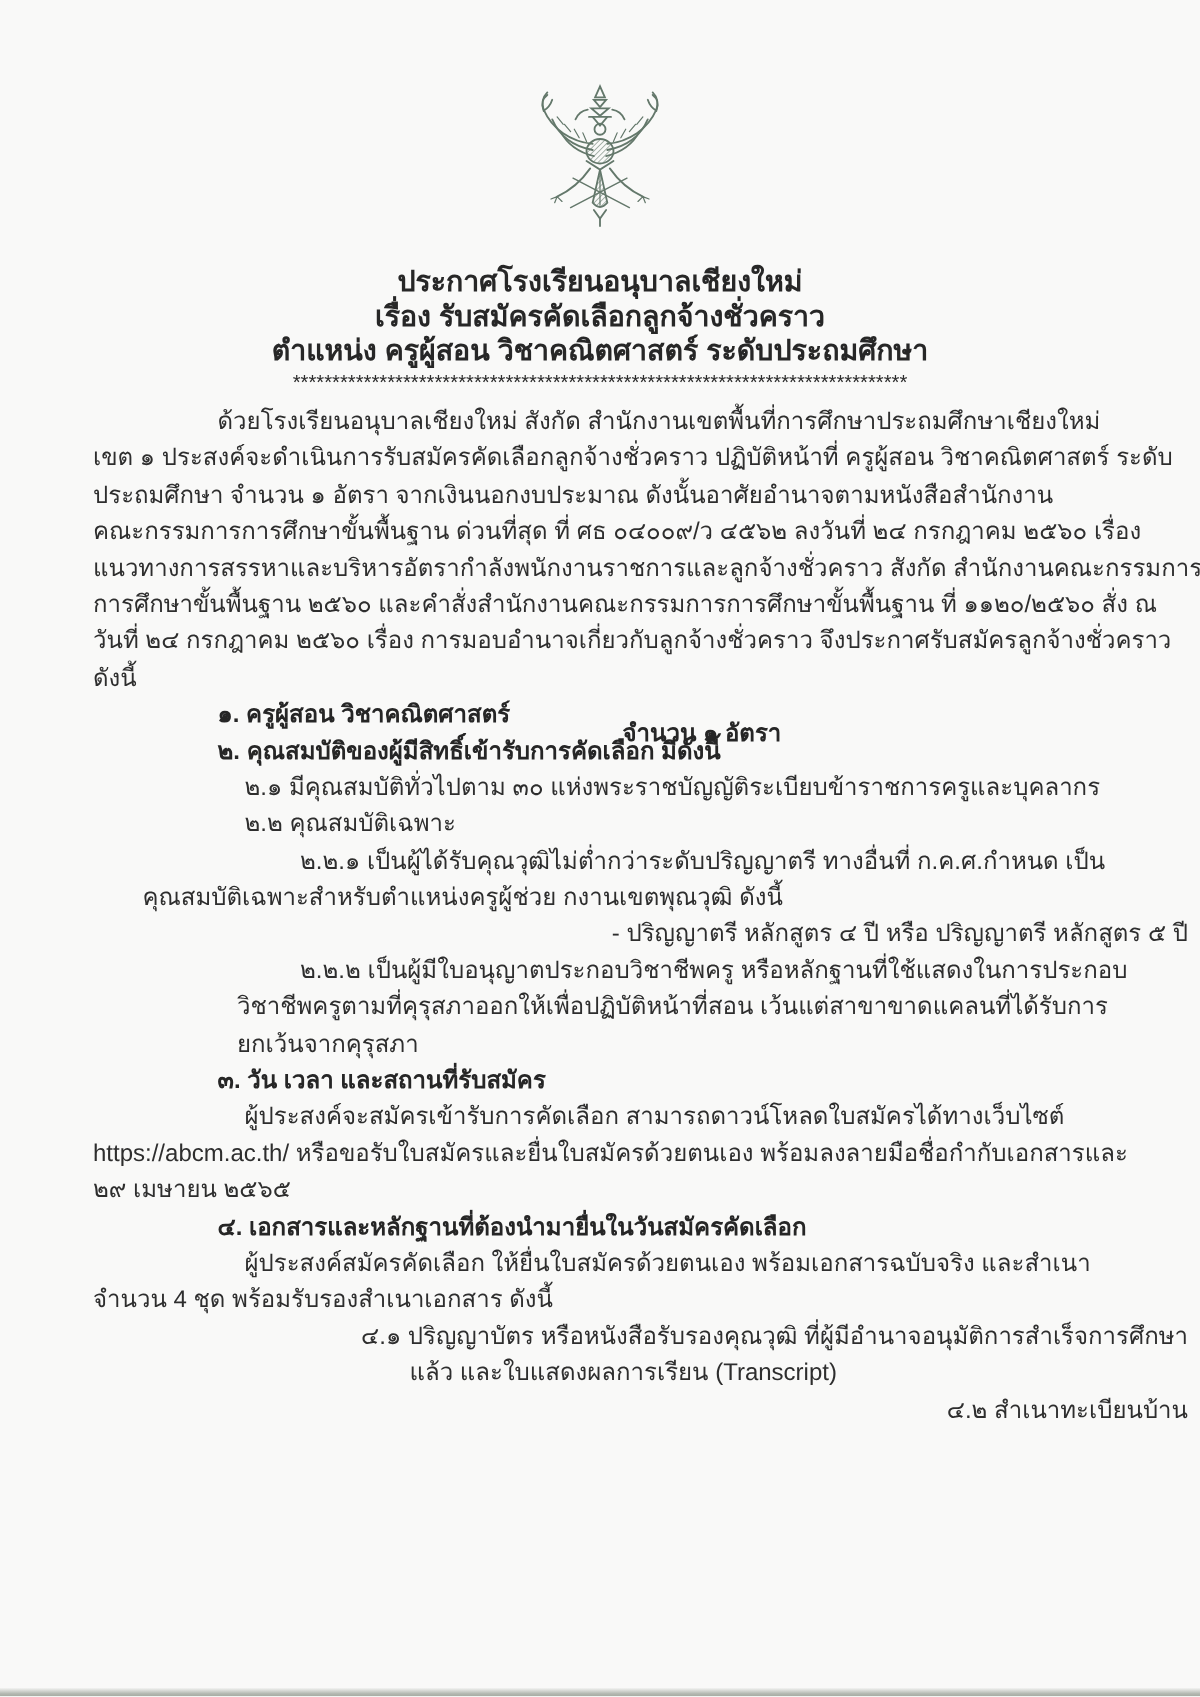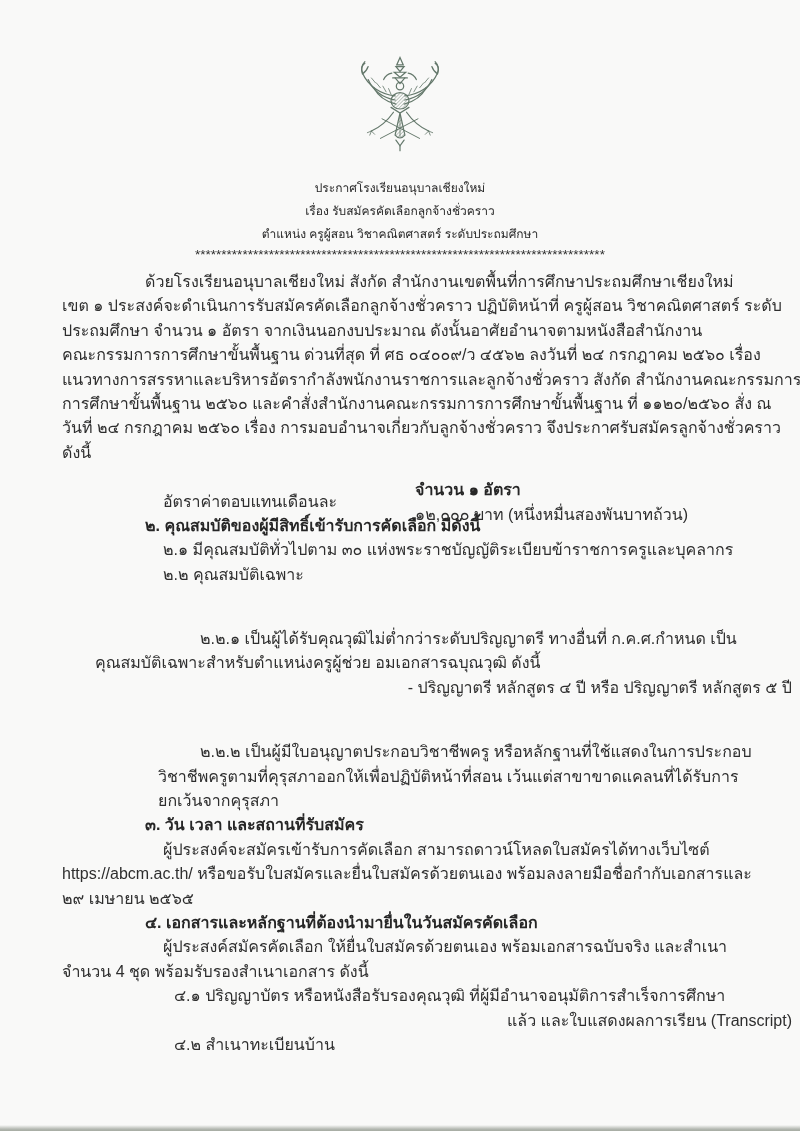--- a/index.html
+++ b/index.html
@@ -7,37 +7,37 @@
     position:relative;
     width:800px;height:1131px;
     background:#f9f9f8;
     overflow:hidden;
     font-family:"Liberation Sans","DejaVu Sans",sans-serif;
     color:#2e2e2e;
     margin:0 auto;
   }
   .emblem{display:block;margin:54px auto 0;width:98px;height:110px;}
   .title-block{margin-top:13px;text-align:center;}
-  .title-line{font-size:12px;font-weight:normal;line-height:23px;color:#272727;}
+  .title-line{font-size:19px;font-weight:bold;line-height:23px;color:#272727;}
   .divider{
     height:14px;line-height:14px;font-size:13.5px;text-align:center;
     overflow:hidden;white-space:nowrap;color:#2e2e2e;margin-top:2px;
   }
   .docbody{margin-top:8px;padding-left:62px;padding-right:8px;}
   .line{height:24.4px;line-height:24.4px;font-size:16px;white-space:nowrap;position:relative;}
   .bold{font-weight:bold;color:#262626;}
   
   .i0{margin-left:0;}
   .i33{margin-left:33px;}
   .i83{margin-left:83px;}
   .i96{margin-left:96px;}
   .i101{margin-left:101px;}
-  .i138{margin-left:138px;margin-top:40px;}
-  .i183{margin-left:112px;}
-  .i211{margin-left:211px;text-align:right;}
+  .i138{margin-left:138px;}
+  .i183{margin-left:88px;text-align:right;}
+  .i211{margin-left:211px;}
   .i228{margin-left:228px;text-align:right;}
   .col2{position:absolute;left:353px;top:13px;}
   .url{text-underline-offset:3px;}
   .scan-edge{
     position:absolute;bottom:0;left:0;width:100%;height:6px;
     background:linear-gradient(to bottom, rgba(136,144,132,0) 0%, rgba(120,128,116,0.55) 70%, rgba(145,152,141,0.8) 100%);
   }
 </style>
 </head>
 <body>
@@ -114,32 +114,29 @@
     <div class="line i83">ด้วยโรงเรียนอนุบาลเชียงใหม่ สังกัด สำนักงานเขตพื้นที่การศึกษาประถมศึกษาเชียงใหม่</div>
     <div class="line i0">เขต ๑ ประสงค์จะดำเนินการรับสมัครคัดเลือกลูกจ้างชั่วคราว ปฏิบัติหน้าที่ ครูผู้สอน วิชาคณิตศาสตร์ ระดับ</div>
     <div class="line i0">ประถมศึกษา จำนวน ๑ อัตรา จากเงินนอกงบประมาณ ดังนั้นอาศัยอำนาจตามหนังสือสำนักงาน</div>
     <div class="line i0">คณะกรรมการการศึกษาขั้นพื้นฐาน ด่วนที่สุด ที่ ศธ ๐๔๐๐๙/ว ๔๕๖๒ ลงวันที่ ๒๔ กรกฎาคม ๒๕๖๐ เรื่อง</div>
     <div class="line i0">แนวทางการสรรหาและบริหารอัตรากำลังพนักงานราชการและลูกจ้างชั่วคราว สังกัด สำนักงานคณะกรรมการ</div>
     <div class="line i0">การศึกษาขั้นพื้นฐาน ๒๕๖๐ และคำสั่งสำนักงานคณะกรรมการการศึกษาขั้นพื้นฐาน ที่ ๑๑๒๐/๒๕๖๐ สั่ง ณ</div>
     <div class="line i0">วันที่ ๒๔ กรกฎาคม ๒๕๖๐ เรื่อง การมอบอำนาจเกี่ยวกับลูกจ้างชั่วคราว จึงประกาศรับสมัครลูกจ้างชั่วคราว</div>
     <div class="line i0">ดังนี้</div>
 
     <div class="line">
+      <span class="i83 bold" style="display:inline-block">๑. ครูผู้สอน วิชาคณิตศาสตร์</span>
       <span class="col2 bold">จำนวน ๑ อัตรา</span>
-    </div>
-    <div class="line">
-      <span class="i101" style="display:inline-block">อัตราค่าตอบแทนเดือนละ</span>
-      <span class="col2">๑๒,๐๐๐ บาท (หนึ่งหมื่นสองพันบาทถ้วน)</span>
     </div>
 
     <div class="line i83 bold">๒. คุณสมบัติของผู้มีสิทธิ์เข้ารับการคัดเลือก มีดังนี้</div>
     <div class="line i101">๒.๑ มีคุณสมบัติทั่วไปตาม ๓๐ แห่งพระราชบัญญัติระเบียบข้าราชการครูและบุคลากร</div>
     <div class="line i101">๒.๒ คุณสมบัติเฉพาะ</div>
     <div class="line i138">๒.๒.๑ เป็นผู้ได้รับคุณวุฒิไม่ต่ำกว่าระดับปริญญาตรี ทางอื่นที่ ก.ค.ศ.กำหนด เป็น</div>
-    <div class="line i33">คุณสมบัติเฉพาะสำหรับตำแหน่งครูผู้ช่วย อมเอกสารฉบุณวุฒิ ดังนี้</div>
+    <div class="line i33">คุณสมบัติเฉพาะสำหรับตำแหน่งครูผู้ช่วย กงานเขตพุณวุฒิ ดังนี้</div>
     <div class="line i228">- ปริญญาตรี หลักสูตร ๔ ปี หรือ ปริญญาตรี หลักสูตร ๕ ปี</div>
     <div class="line i138">๒.๒.๒ เป็นผู้มีใบอนุญาตประกอบวิชาชีพครู หรือหลักฐานที่ใช้แสดงในการประกอบ</div>
     <div class="line i96">วิชาชีพครูตามที่คุรุสภาออกให้เพื่อปฏิบัติหน้าที่สอน เว้นแต่สาขาขาดแคลนที่ได้รับการ</div>
     <div class="line i96">ยกเว้นจากคุรุสภา</div>
 
     <div class="line i83 bold">๓. วัน เวลา และสถานที่รับสมัคร</div>
     <div class="line i101">ผู้ประสงค์จะสมัครเข้ารับการคัดเลือก สามารถดาวน์โหลดใบสมัครได้ทางเว็บไซต์</div>
     <div class="line i0"><span class="url">https://abcm.ac.th/</span><span> หรือขอรับใบสมัครและยื่นใบสมัครด้วยตนเอง พร้อมลงลายมือชื่อกำกับเอกสารและ</span></div>
     <div class="line i0">๒๙ เมษายน ๒๕๖๕</div>
 

